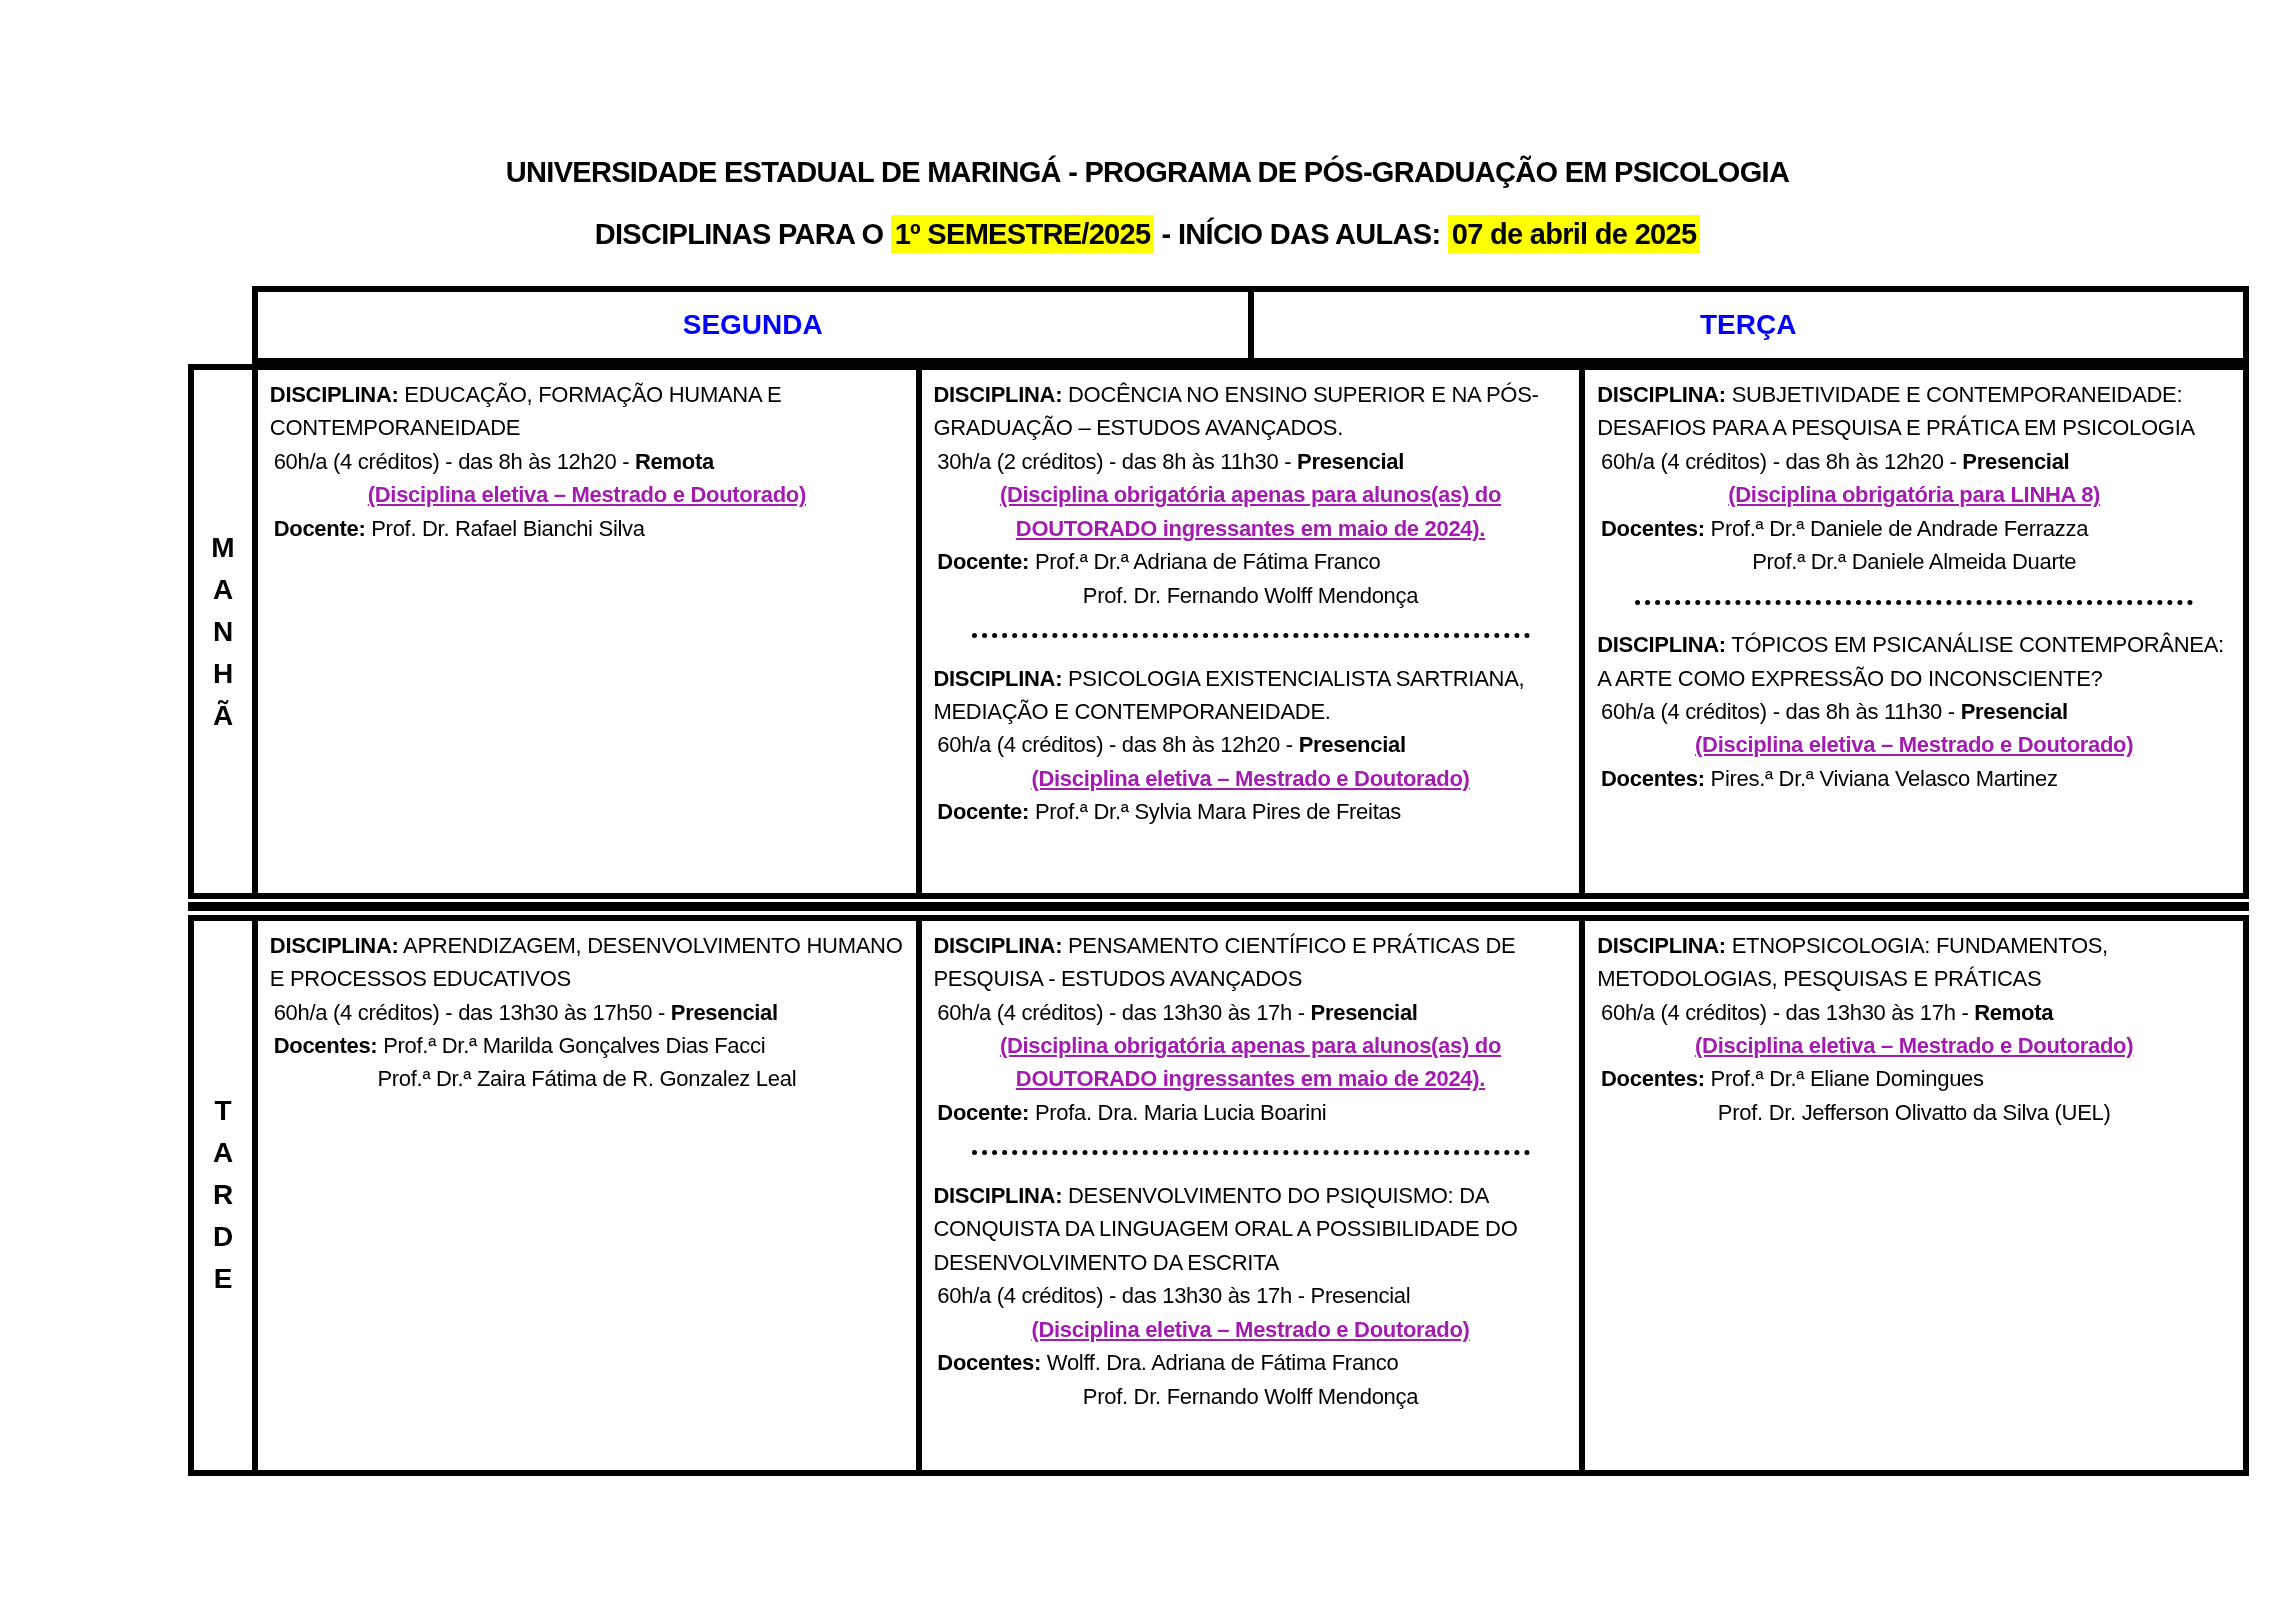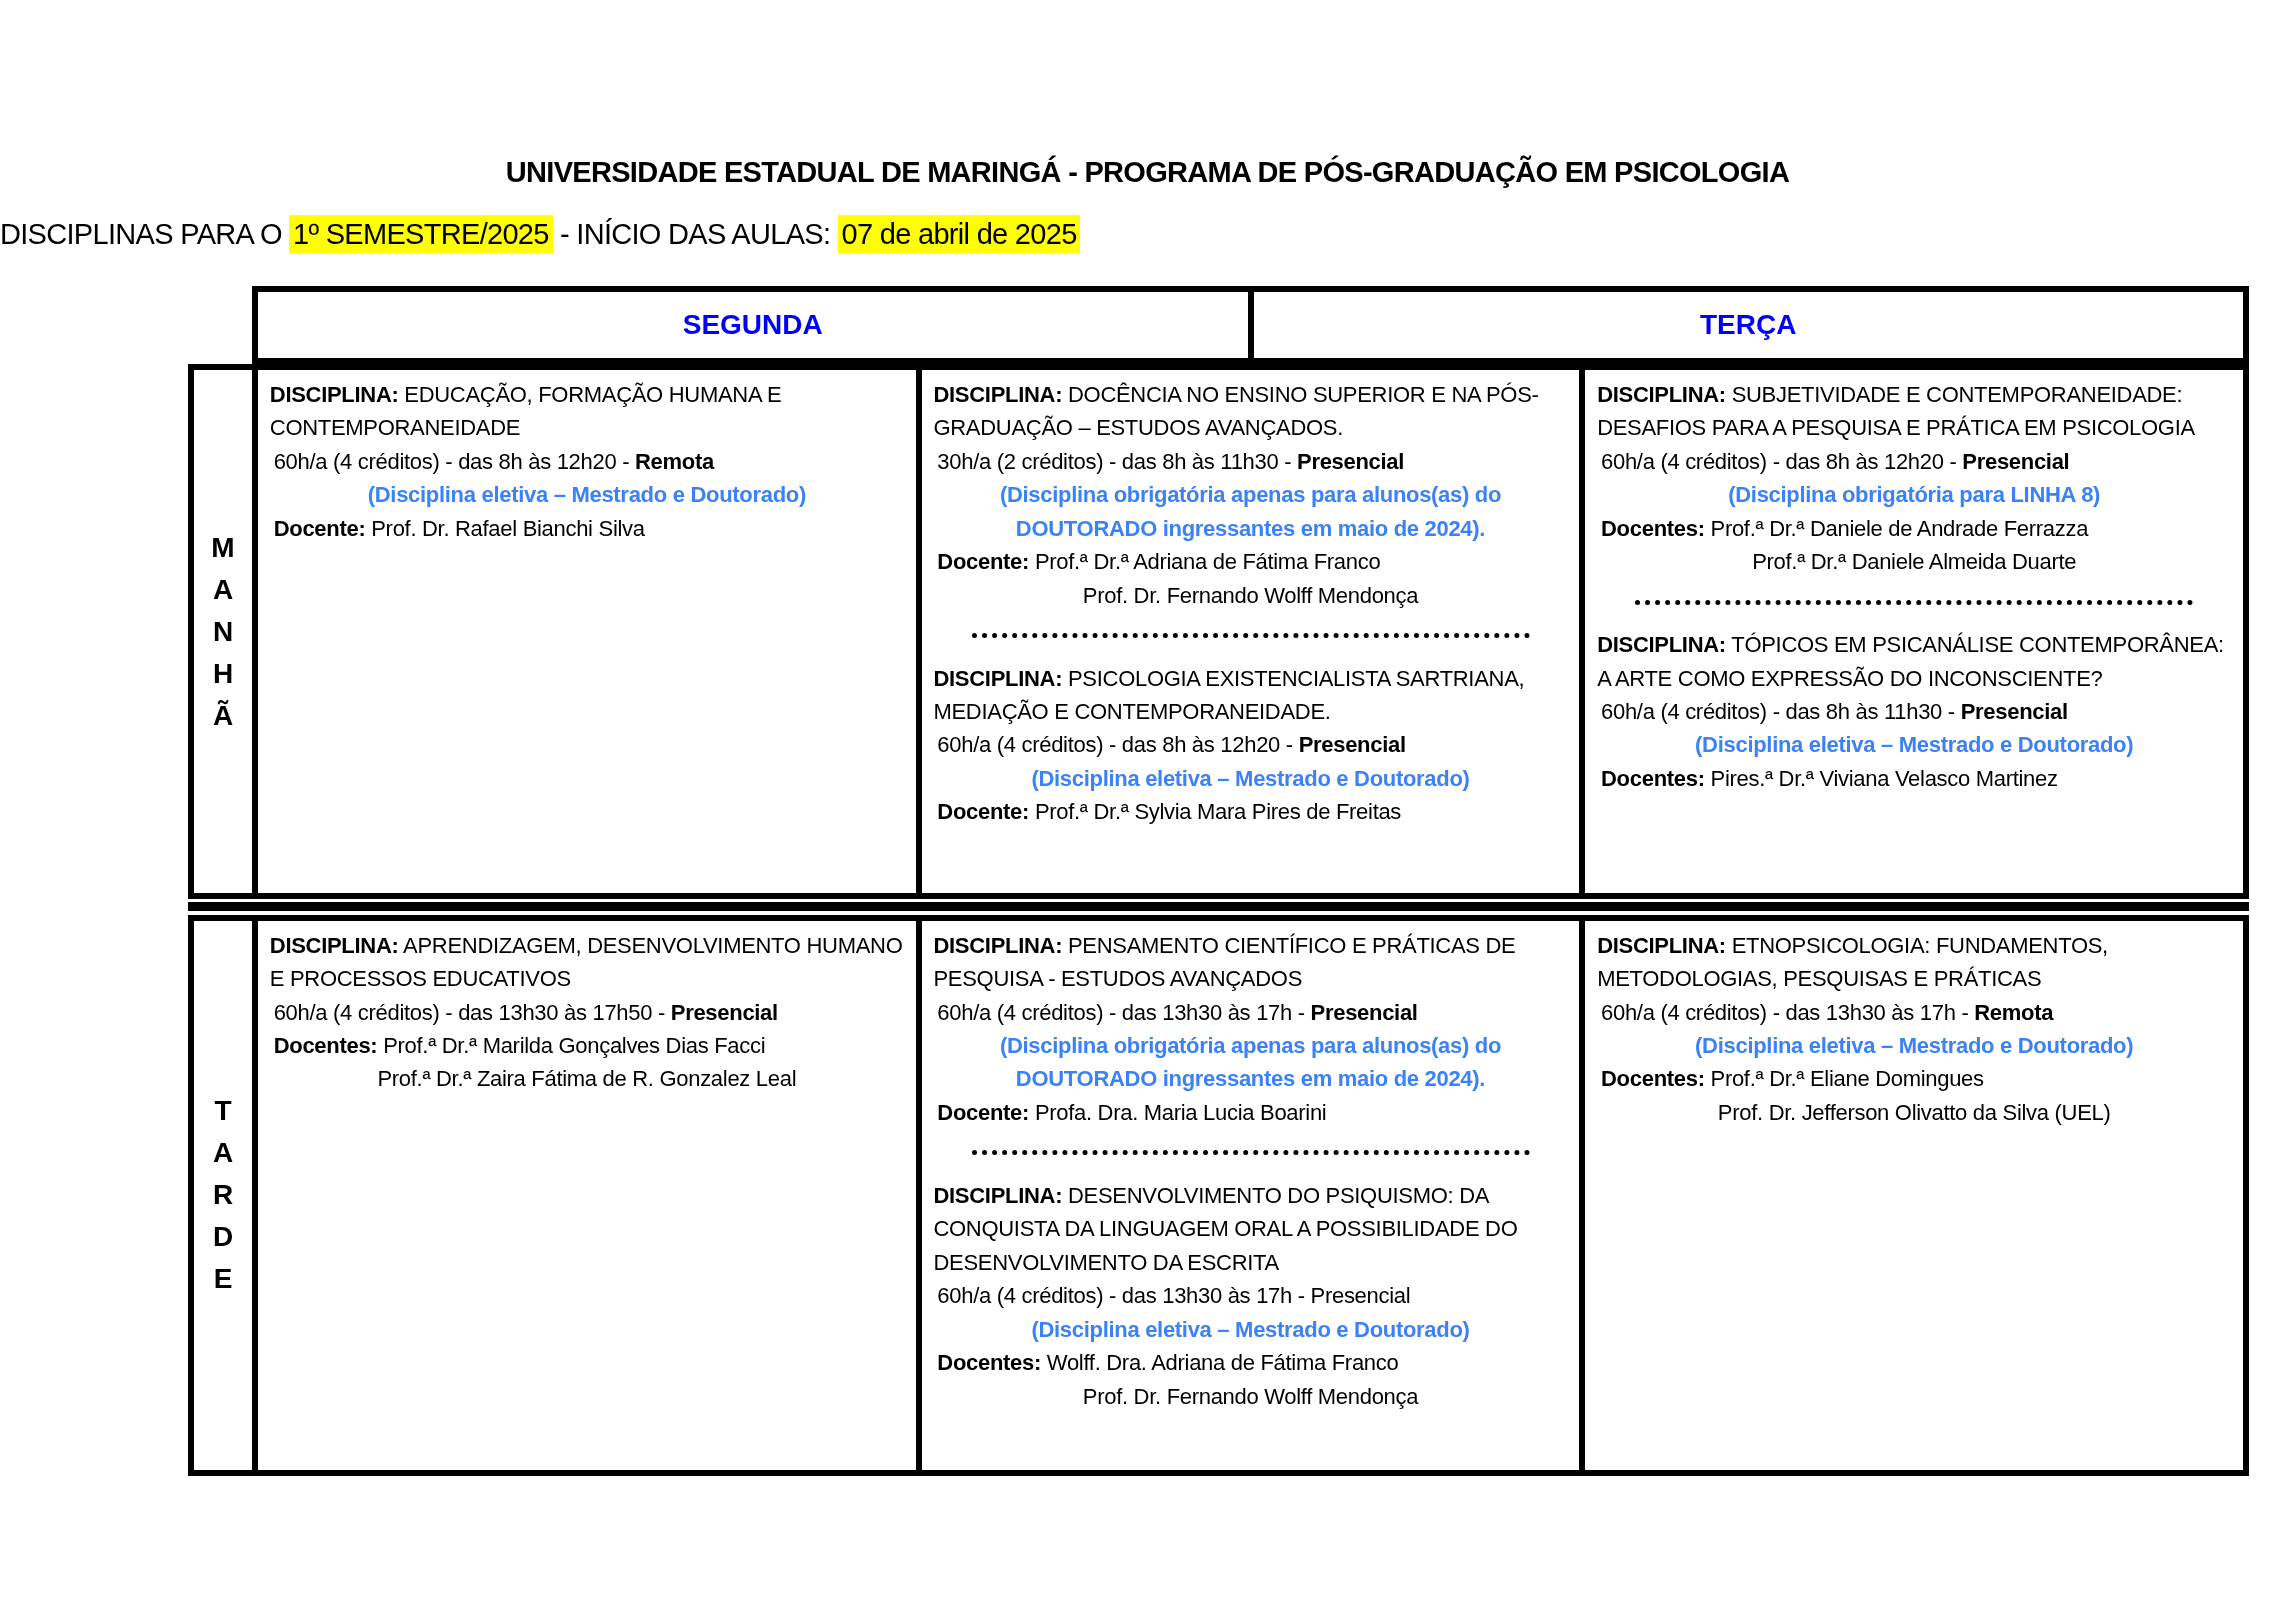--- a/index.html
+++ b/index.html
@@ -18,22 +18,23 @@
   
   .doc-title {
     margin-top: 156px;
     text-align: center;
     font-size: 29px;
     font-weight: bold;
     letter-spacing: -0.7px;
   }
   .doc-subtitle {
     margin-top: 29px;
+    text-align: center;
     font-size: 29px;
-    font-weight: normal;
+    font-weight: bold;
     letter-spacing: -0.7px;
   }
   .hl {
     background: #FFFF00;
     padding: 2.6px 3.9px;
   }
   
   .table-wrap {
     margin: 35px 0 0 188px;
     width: 2061px;
@@ -86,23 +87,24 @@
   }
   .row-divider {
     height: 9.2px;
     background: #000;
     margin: 3.3px 0;
   }
   
   p.line { margin: 0; }
   .hours-line { padding-left: 3.9px; }
   .note-line {
-    color: #3b82f6;
-    font-weight: bold;
-    text-align: center;
+    color: #a21caf;
+    font-weight: bold;
+    text-align: center;
+    text-decoration: underline;
   }
   .docente-line { padding-left: 3.9px; }
   .docente2-line { text-align: center; }
   .dotted-sep {
     border-bottom: 5.9px dotted #000;
     width: 88%;
     margin: 21px auto 23.6px auto;
   }
 </style>
 </head>

